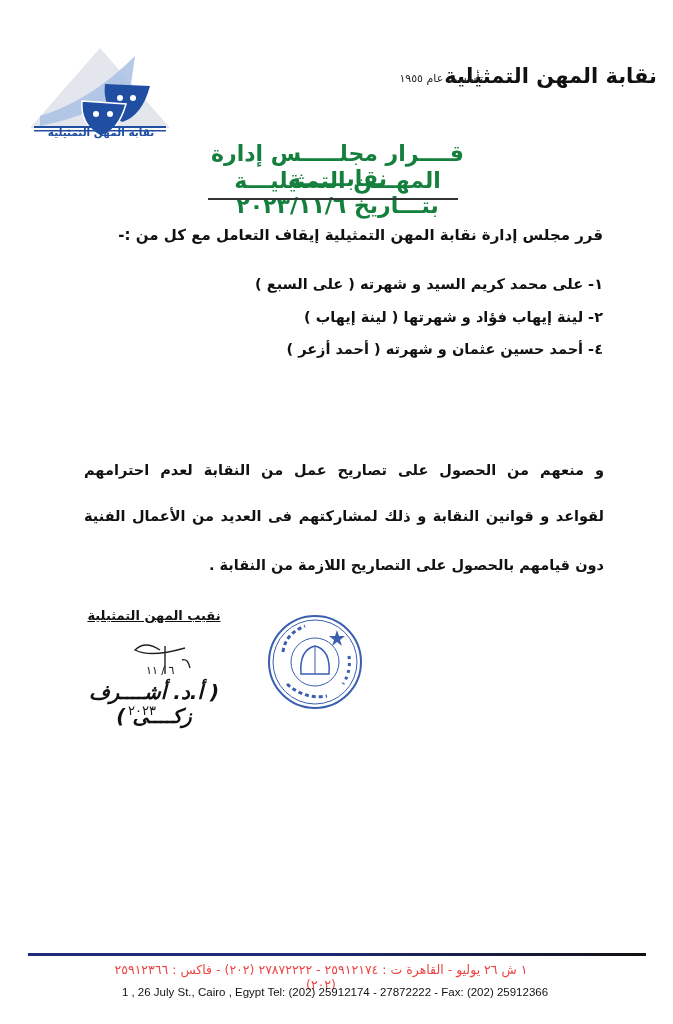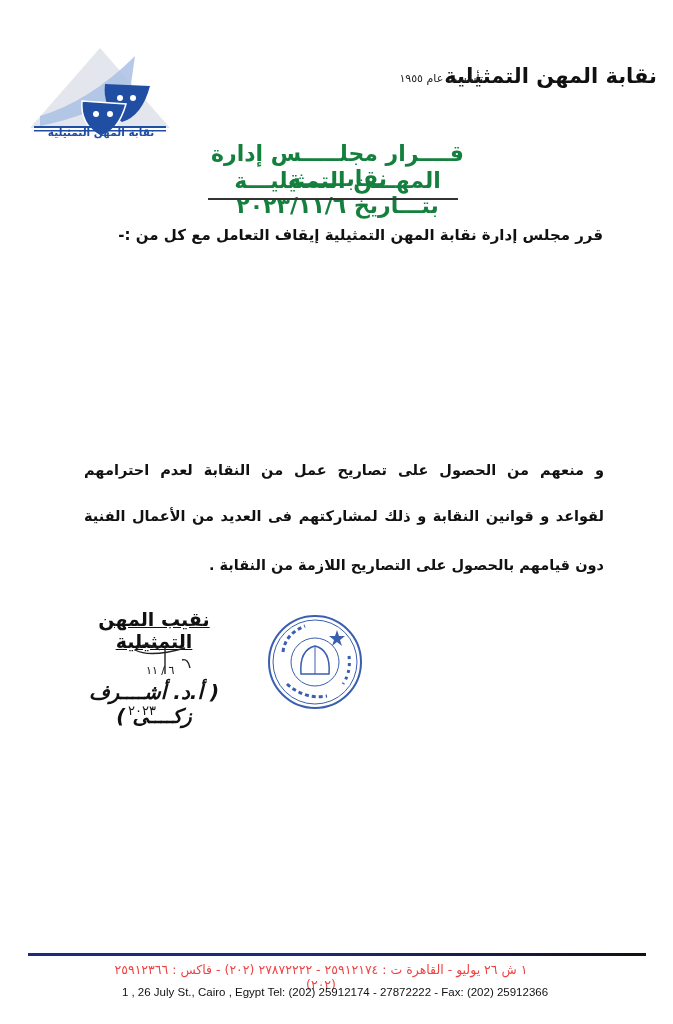--- a/index.html
+++ b/index.html
@@ -39,21 +39,21 @@
   .para {
     left: 84px; width: 520px; direction: rtl; text-align: justify; text-align-last: justify;
     font-size: 14.5px; font-weight: bold;
   }
   .para-1 { top: 462px; }
   .para-2 { top: 508px; }
   .para-3 { top: 557px; text-align-last: right; width: 444px; left: 160px; }
   
   .sig-title {
     left: 70px; top: 608px; width: 168px; text-align: center; direction: rtl;
-    font-size: 19px; font-weight: bold; text-decoration: underline;
+    font-size: 13px; font-weight: bold; text-decoration: underline;
   }
   .sig-scribble { left: 90px; top: 628px; width: 150px; height: 80px; }
   .sig-name {
     left: 70px; top: 680px; width: 168px; text-align: center; direction: rtl;
     font-size: 20px; font-weight: bold; letter-spacing: 1px; font-style: italic;
   }
   .seal { left: 265px; top: 612px; width: 100px; height: 100px; }
   
   .footer-rule { left: 28px; top: 953px; width: 618px; height: 3px;
     background: linear-gradient(90deg, #1f2a7a 0%, #1f2a7a 45%, #111 100%); }
@@ -85,20 +85,23 @@
   <rect x="4" y="84" width="132" height="1.5" fill="#1f4ea3"></rect>
 </svg>
 <div class="abs logo-caption">نقابة المهن التمثيلية</div>
 
 <div class="abs title title-1">قــــرار مجلـــــس إدارة نقابــــــة</div>
 <div class="abs title title-2">المهـــن التمثيليـــة بتـــاريخ ٢٠٢٣/١١/٦</div>
 <div class="abs title-rule"></div>
 
 <div class="abs intro">قرر مجلس إدارة نقابة المهن التمثيلية إيقاف التعامل مع كل من :-</div>
 <ul class="abs list">
+  <li>١- على محمد كريم السيد و شهرته ( على السبع )</li>
+  <li>٢- لينة إيهاب فؤاد و شهرتها ( لينة إيهاب )</li>
+  <li>٤- أحمد حسين عثمان و شهرته ( أحمد أزعر )</li>
 </ul>
 <div class="abs para para-1">و منعهم من الحصول على تصاريح عمل من النقابة لعدم احترامهم</div>
 <div class="abs para para-2">لقواعد و قوانين النقابة و ذلك لمشاركتهم فى العديد من الأعمال الفنية</div>
 <div class="abs para para-3">دون قيامهم بالحصول على التصاريح اللازمة من النقابة .</div>
 
 <div class="abs sig-title">نقيب المهن التمثيلية</div>
 <svg class="abs sig-scribble" viewBox="0 0 150 80">
   <path d="M70,22 Q55,12 45,22 Q60,30 95,20" fill="none" stroke="#222" stroke-width="1.4"></path>
   <path d="M75,18 L75,46" fill="none" stroke="#222" stroke-width="1.4"></path>
   <path d="M92,32 Q98,30 100,40" fill="none" stroke="#222" stroke-width="1.4"></path>

